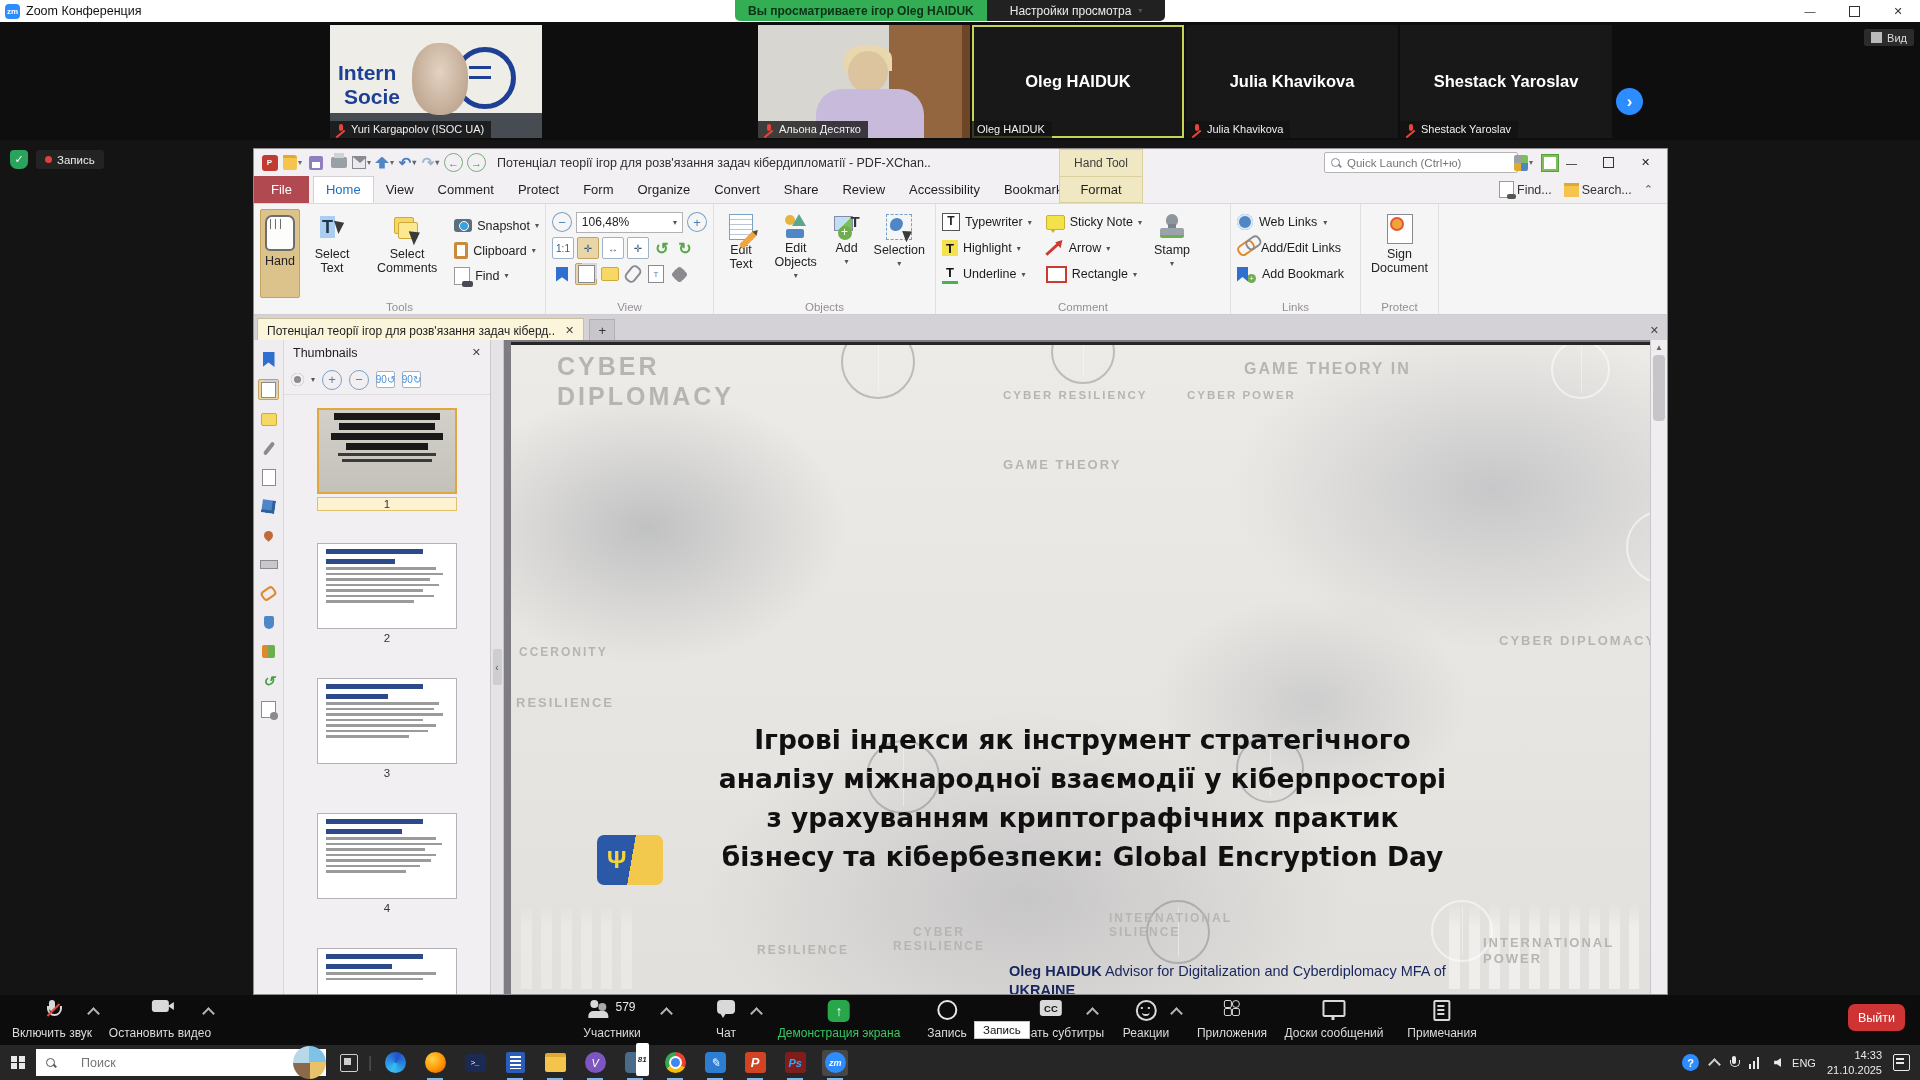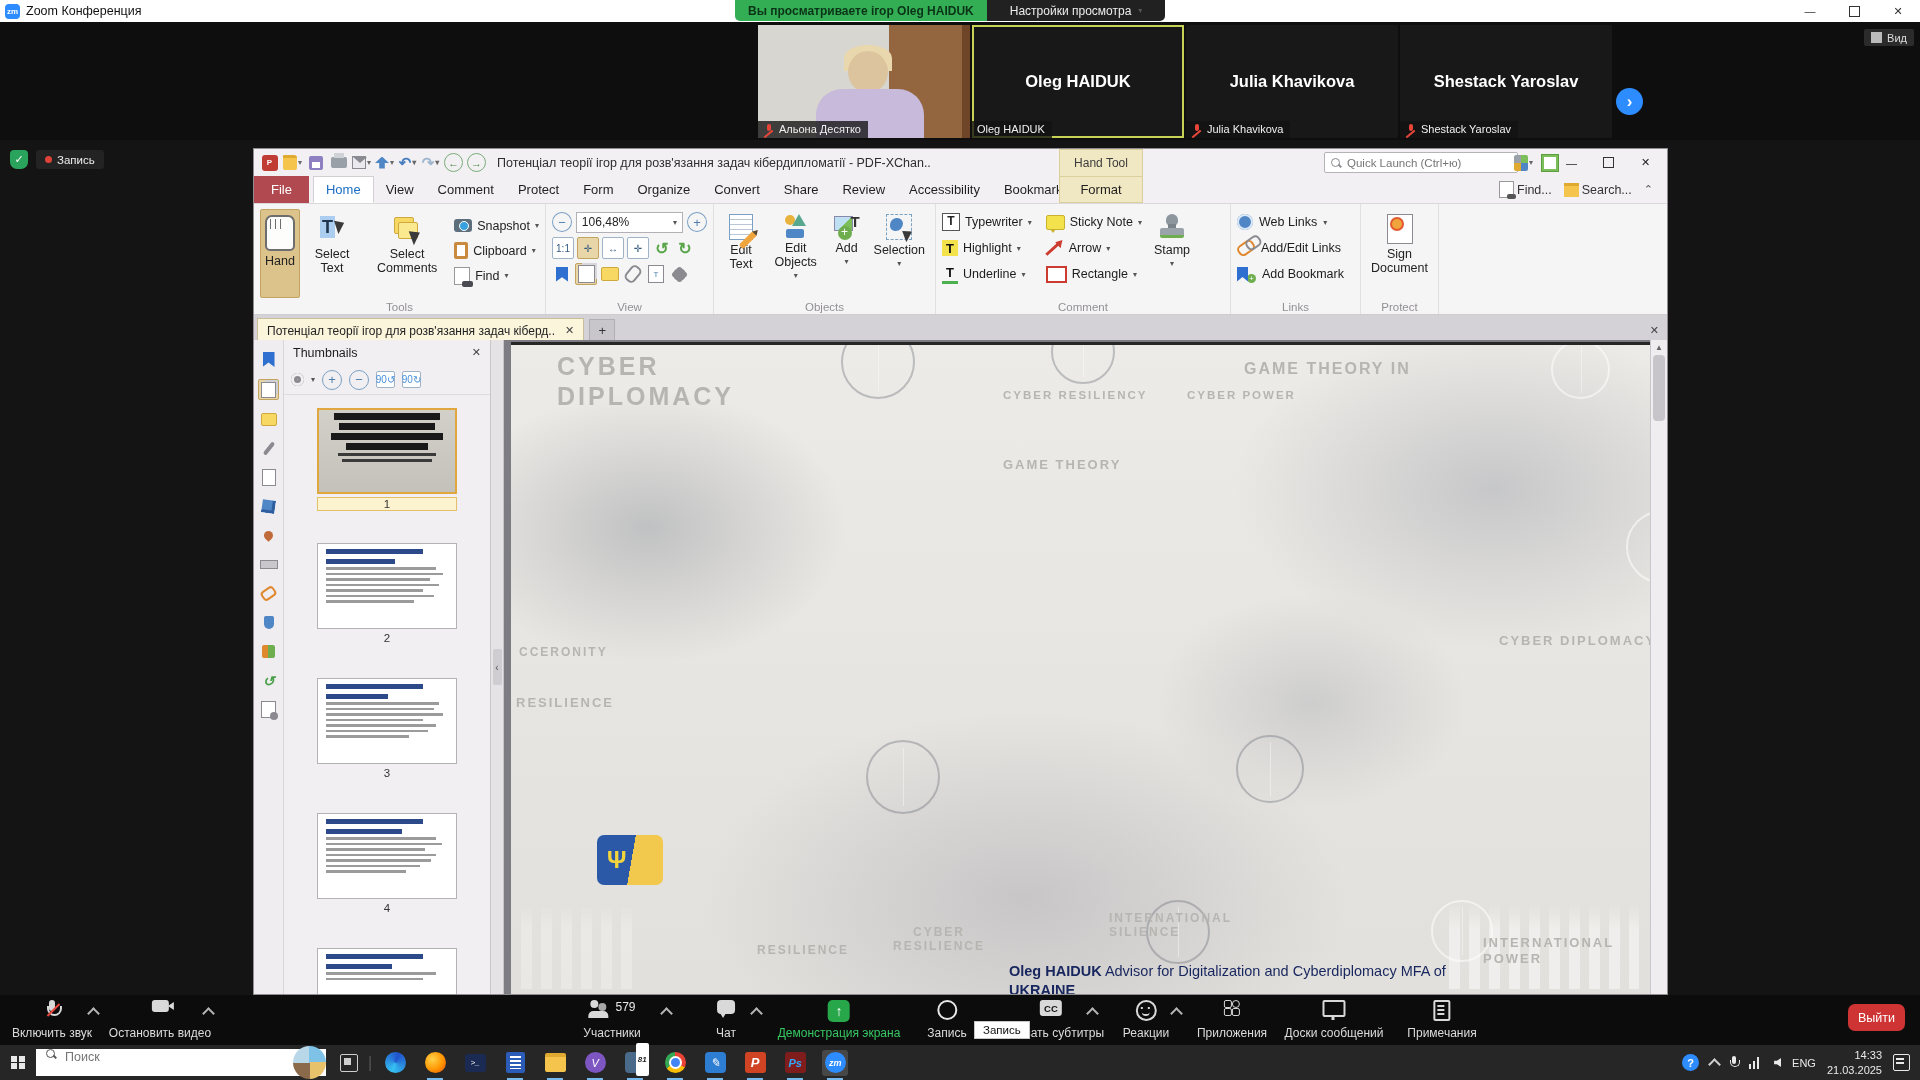--- a/index.html
+++ b/index.html
@@ -296,21 +296,21 @@
   .zi-note:after{content:"";position:absolute;left:2px;top:3px;width:7px;height:1.5px;background:#d9d9d9;box-shadow:0 4px 0 #d9d9d9,0 8px 0 #d9d9d9}
   .tooltip{position:absolute;left:974px;top:26px;background:#fff;border:1px solid #c6c6c6;color:#111;font-size:11.5px;
     padding:2px 8px;z-index:25}
   .leave{position:absolute;left:1848px;top:9px;width:57px;height:27px;background:#ce3434;border-radius:7px;color:#fff;
     font-size:12.5px;display:flex;align-items:center;justify-content:center}
   
   .taskbar{position:absolute;left:0;top:1045px;width:100%;height:35px;background:#262626;display:flex;align-items:center;z-index:20}
   .start{width:36px;height:35px;display:flex;align-items:center;justify-content:center}
   .winlogo{display:grid;grid-template-columns:6px 6px;grid-template-rows:6px 6px;gap:1.5px}
   .winlogo i{background:#e8e8e8}
-  .tsearch{width:290px;height:27px;background:#fff;display:flex;align-items:flex-start;gap:8px;padding:0 10px;position:relative;box-sizing:border-box}
+  .tsearch{width:290px;height:27px;background:#fff;display:flex;align-items:center;gap:24px;padding:0 10px;position:relative;box-sizing:border-box}
   .tsearch input{border:none;outline:none;font-size:12.5px;color:#555;width:180px;background:transparent;font-family:inherit}
   .tsearch .mag{border-color:#555}.tsearch .mag:after{background:#555}
   .weather{position:absolute;right:0px;top:-3px;width:33px;height:33px;border-radius:50%;
     background:conic-gradient(#7ec2e8 0 25%,#e8c26a 25% 50%,#8a6a4a 50% 75%,#b8d8ea 75%)}
   .tview{margin:0 10px 0 14px;width:16px;height:16px;border:1.5px solid #cfcfcf;border-radius:2px;position:relative}
   .tview:after{content:"";position:absolute;left:3px;top:3px;width:7px;height:7px;background:#cfcfcf}
   .tsep{color:#555;margin-right:6px}
   .apps{display:flex;gap:14px;margin-left:4px}
   .app{width:26px;height:26px;display:flex;align-items:center;justify-content:center;position:relative;border-radius:3px}
   .app.run:after{content:"";position:absolute;bottom:-4px;left:5px;right:5px;height:2px;background:#76b9ed}
@@ -361,20 +361,36 @@
 </div>
 <div class="winctl">
   <span>—</span>
   <span>
       <i class="sqico"></i>
     </span>
   <span>✕</span>
 </div>
 
 <div class="strip">
+  <div class="tile t1" style="left:330px">
+    <span class="lg" style="left:8px;top:36px">Intern</span>
+    <span class="lg" style="left:14px;top:60px">Socie</span>
+    <span class="globe">
+        <i></i>
+        <u></u>
+      </span>
+    <span class="face1"></span>
+    <div class="nbadge">
+      <span class="micoff">
+          <i></i>
+          <u></u>
+        </span>
+      <span>Yuri Kargapolov (ISOC UA)</span>
+    </div>
+  </div>
   <div class="tile t3" style="left:758px">
     <span class="hair"></span>
       <span class="head"></span>
     <span class="body" style="background:#c8badb"></span>
     <div class="nbadge">
       <span class="micoff">
           <i></i>
           <u></u>
         </span>
       <span>Альона Десятко</span>
@@ -833,20 +849,24 @@
         <span class="bglbl" style="left:5px;top:350px;font-size:13px">RESILIENCE</span>
         <span class="bglbl" style="left:988px;top:288px;font-size:13px;white-space:nowrap">CYBER DIPLOMACY</span>
         <span class="bglbl" style="left:246px;top:598px;font-size:12px">RESILIENCE</span>
         <span class="bglbl" style="left:382px;top:580px;font-size:12px;text-align:center">CYBER
 RESILIENCE</span>
         <span class="bglbl" style="left:598px;top:566px;font-size:12px">INTERNATIONAL
 SILIENCE</span>
         <span class="bglbl" style="left:972px;top:590px;font-size:13px">INTERNATIONAL
 POWER</span>
 
+        <div class="ssub">Ігрові індекси як інструмент стратегічного
+аналізу міжнародної взаємодії у кіберпросторі
+з урахуванням криптографічних практик
+бізнесу та кібербезпеки: Global Encryption Day</div>
         <div class="sflag">
             <span>Ψ</span>
           </div>
         <div class="scredit"><b>Oleg HAIDUK</b><span> Advisor for Digitalization and Cyberdiplomacy MFA of</span></div>
         <div class="scredit2">UKRAINE</div>
       </div>
     </div>
     <div class="dscroll">
       <span class="dsup">▲</span>
       <span class="dsthumb"></span>
@@ -1002,17 +1022,17 @@
     <span class="thelp">?</span>
     <span class="tchv"></span>
     <span class="tmic">
         <b></b>
       </span>
     <span class="tnet"></span>
     <span class="tspk"></span>
     <span>ENG</span>
     <span class="tclock">
       <span>14:33</span><br>
-      <span>21.03.2025</span>
+      <span>21.10.2025</span>
     </span>
     <span class="tnotif"></span>
   </div>
 </div>
 
 </body></html>

